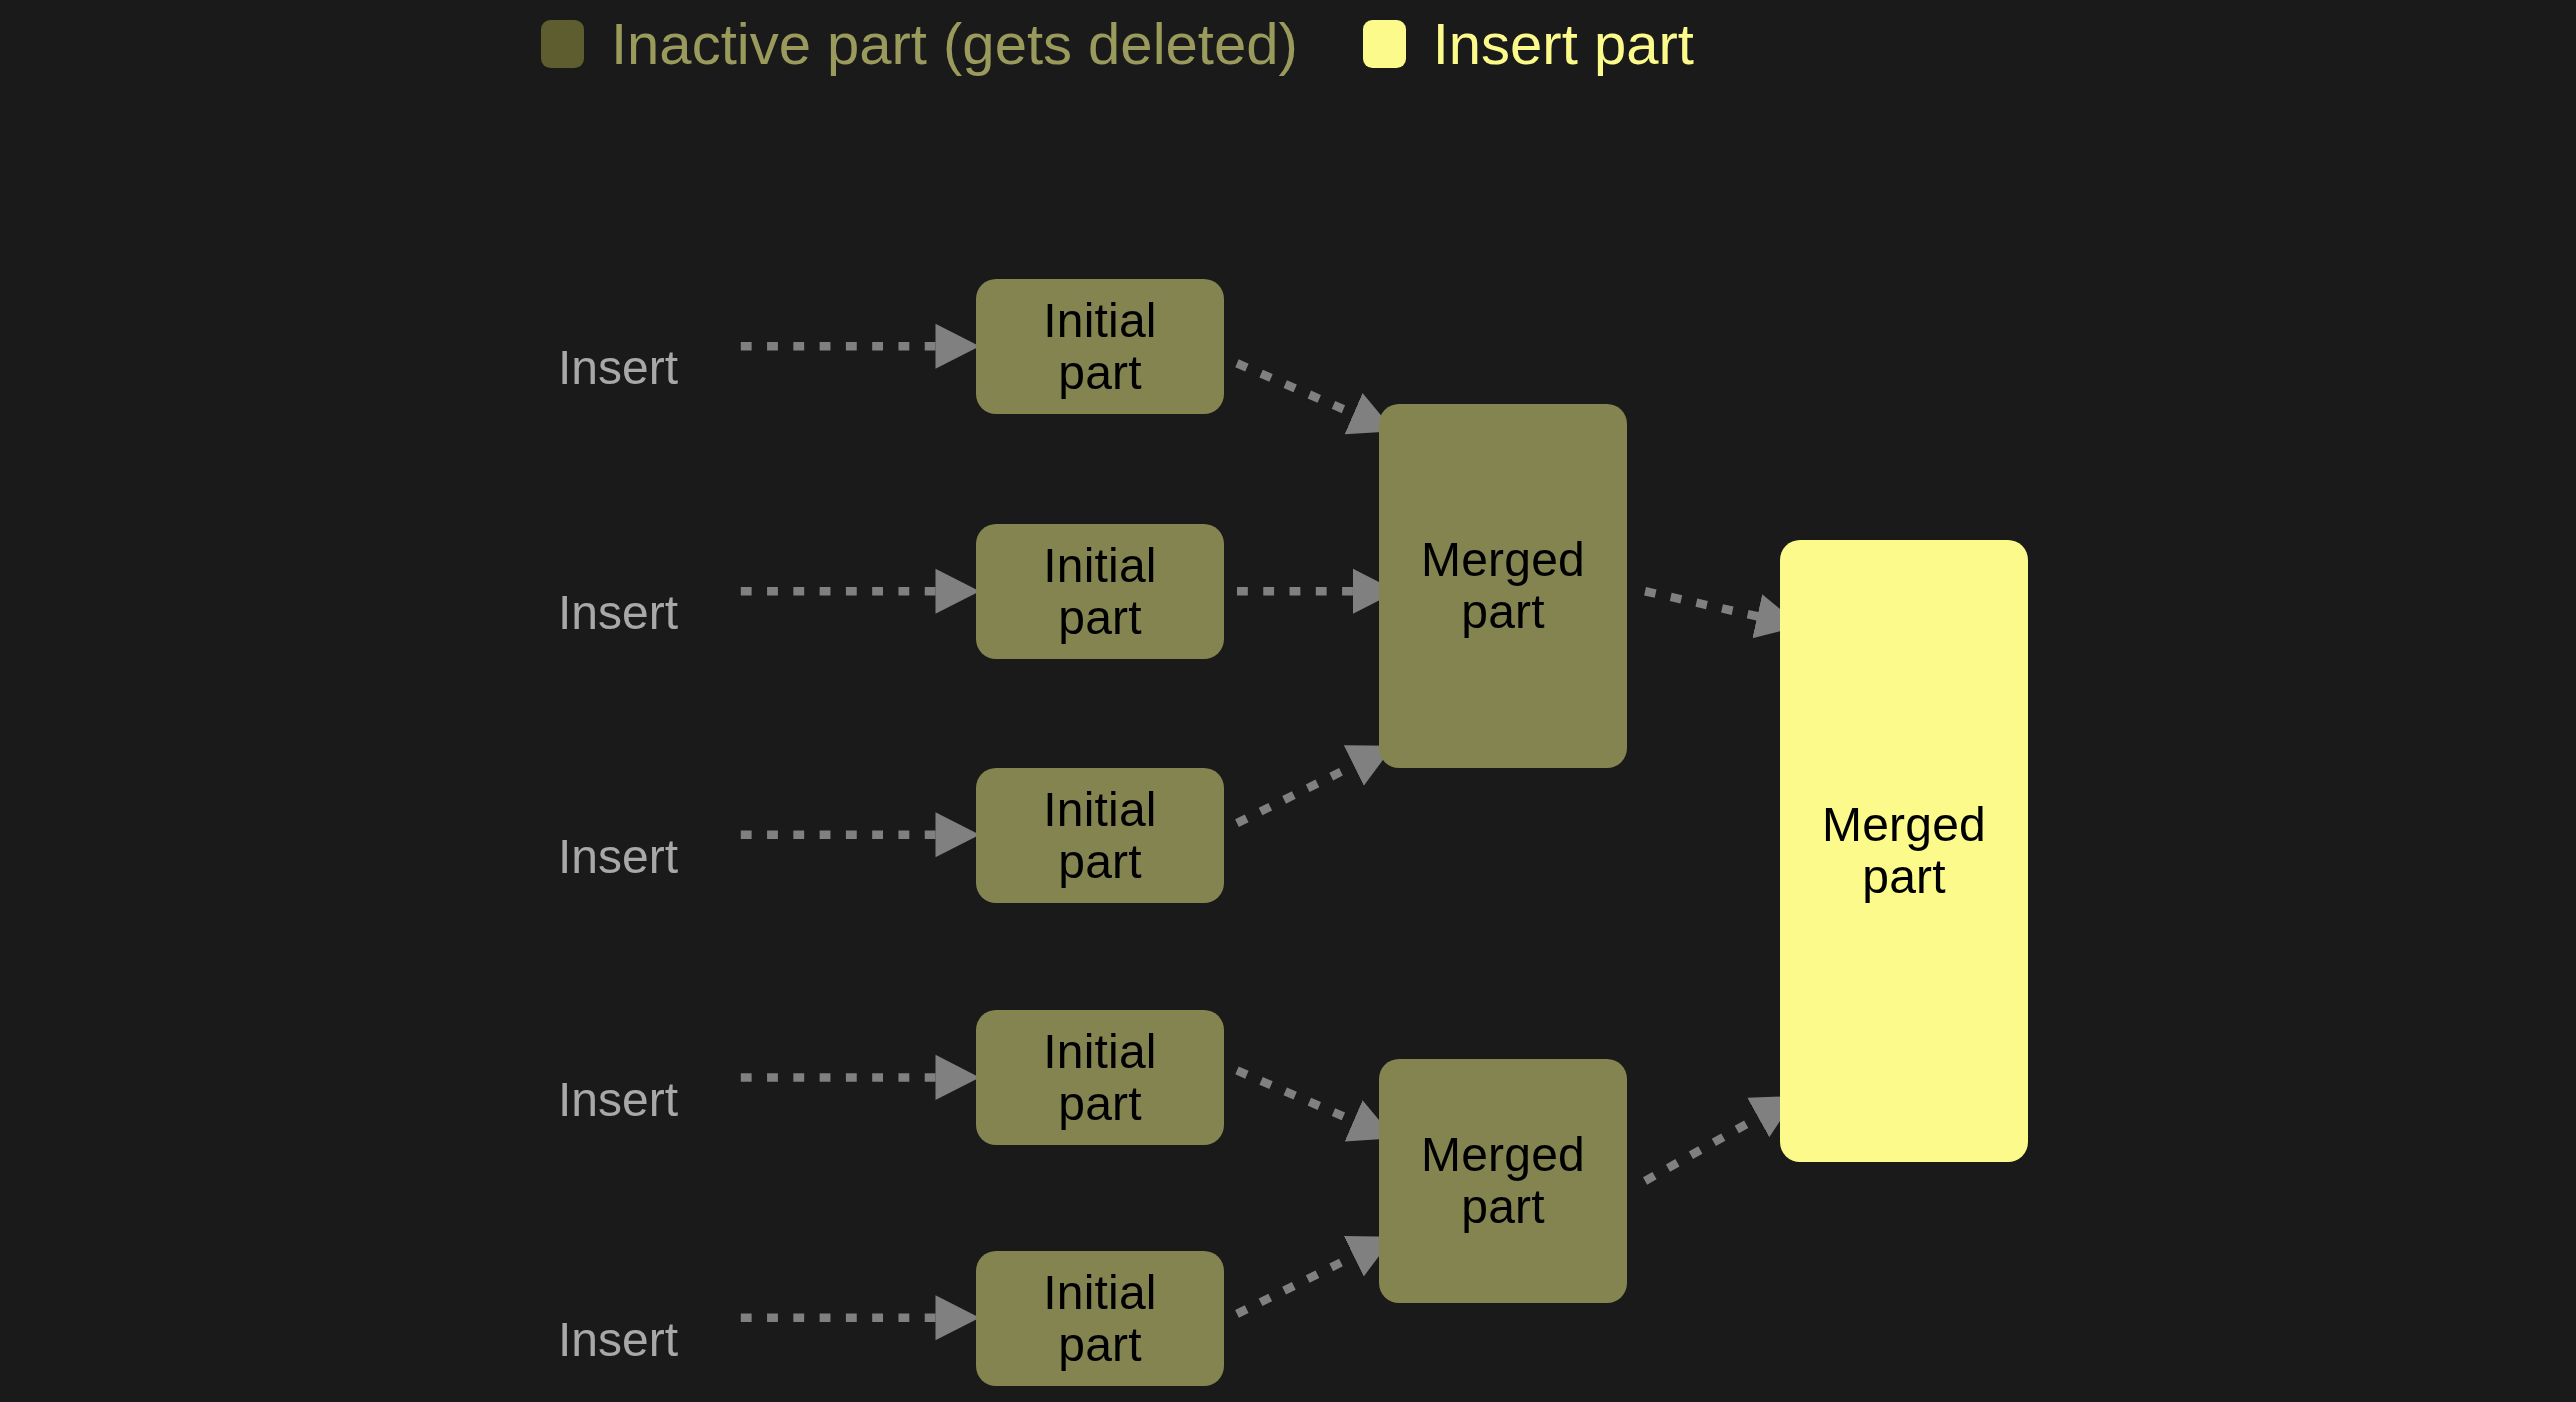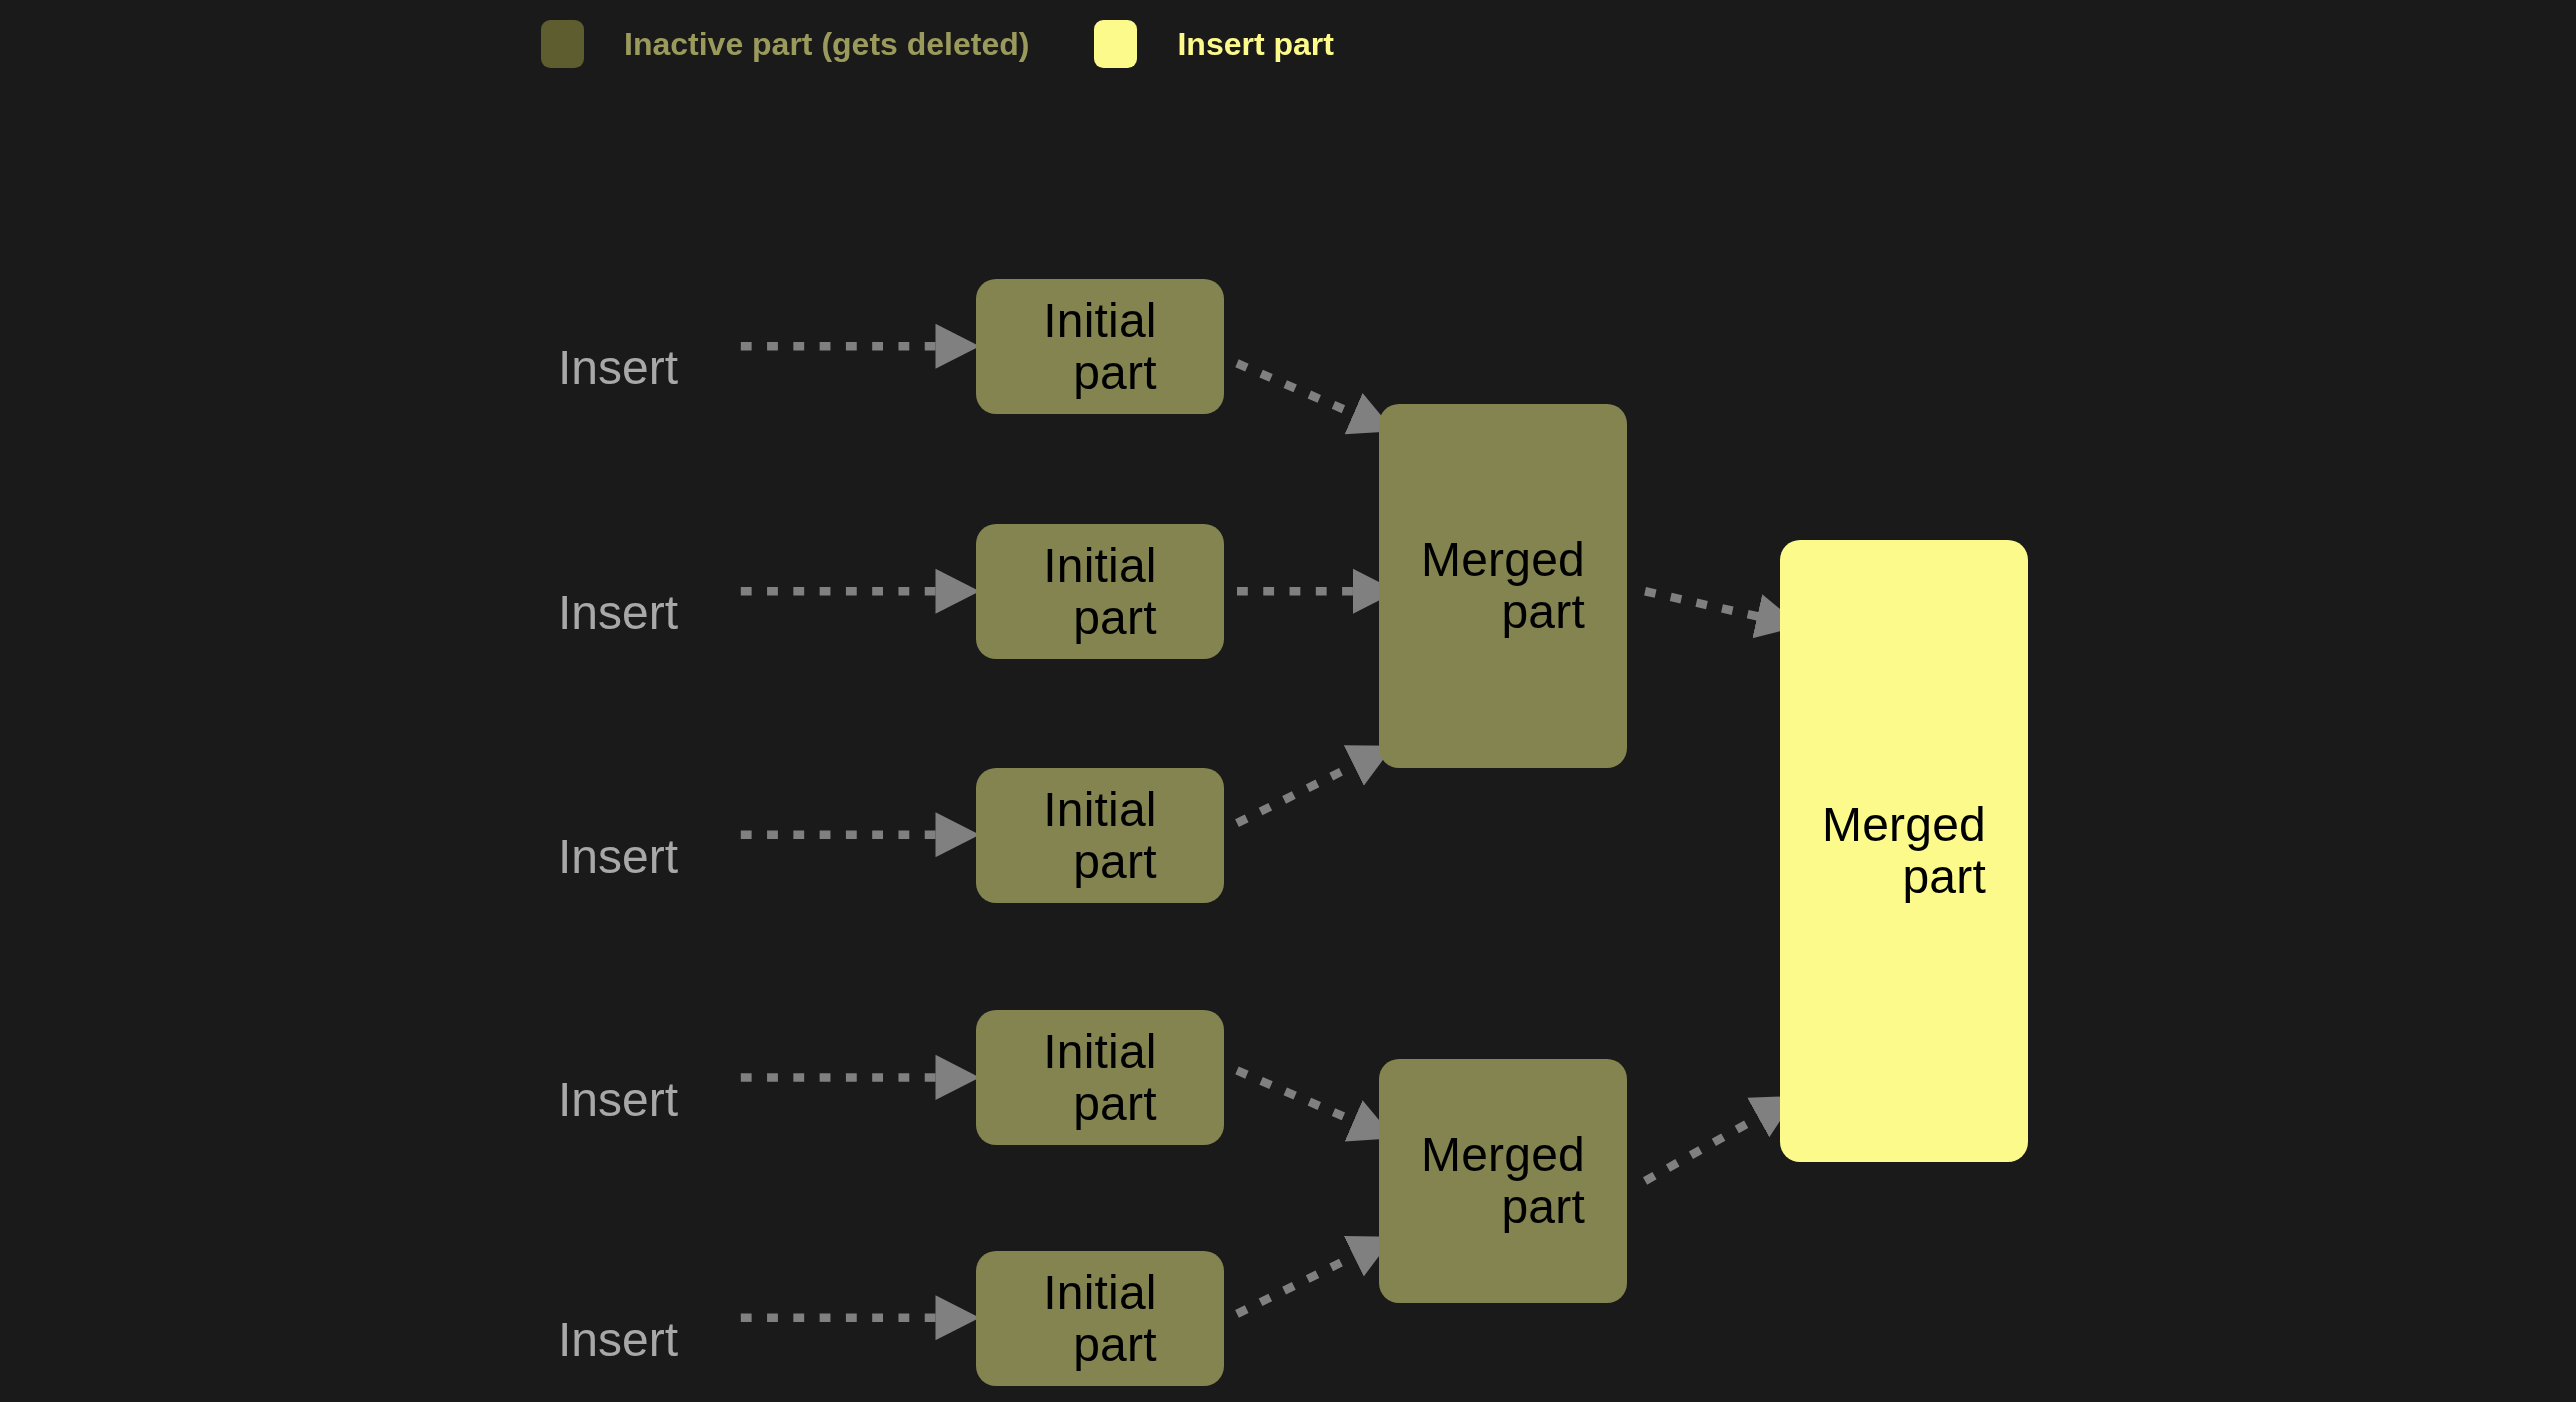--- a/index.html
+++ b/index.html
@@ -32,25 +32,24 @@
   }
   .legend-swatch {
     width: 43px;
     height: 48px;
     border-radius: 9.3px;
     flex: 0 0 auto;
   }
   .legend-swatch.inactive { background: #5d5d2f; }
   .legend-swatch.active   { background: #fbfa8a; }
   .legend-text {
-    font-size: 32px;
+    font-size: 58px;
     line-height: 1;
     white-space: nowrap;
-    margin-left: 40px;
-    font-weight: bold;
+    margin-left: 27px;
   }
   .legend-text.inactive { color: #9a9a5c; }
   .legend-text.active   { color: #fbfa8a; }
   .legend-gap { width: 65px; height: 0.8px; }
 
   
   .node {
     position: absolute;
     display: flex;
     align-items: center;
@@ -58,21 +57,20 @@
     text-align: center;
     color: #000000;
     border-radius: 20px;
     box-sizing: border-box;
     padding: 3.1px 7.7px;
   }
   .node-label {
     font-size: 48px;
     line-height: 1.08;
     letter-spacing: 0.2px;
-    text-align: right;
   }
   .node.inactive { background: #848451; }
   .node.active   { background: #fbfa8a; }
 
   .insert-label {
     position: absolute;
     color: #a8a8a8;
     font-size: 48px;
     line-height: 1;
     white-space: nowrap;

